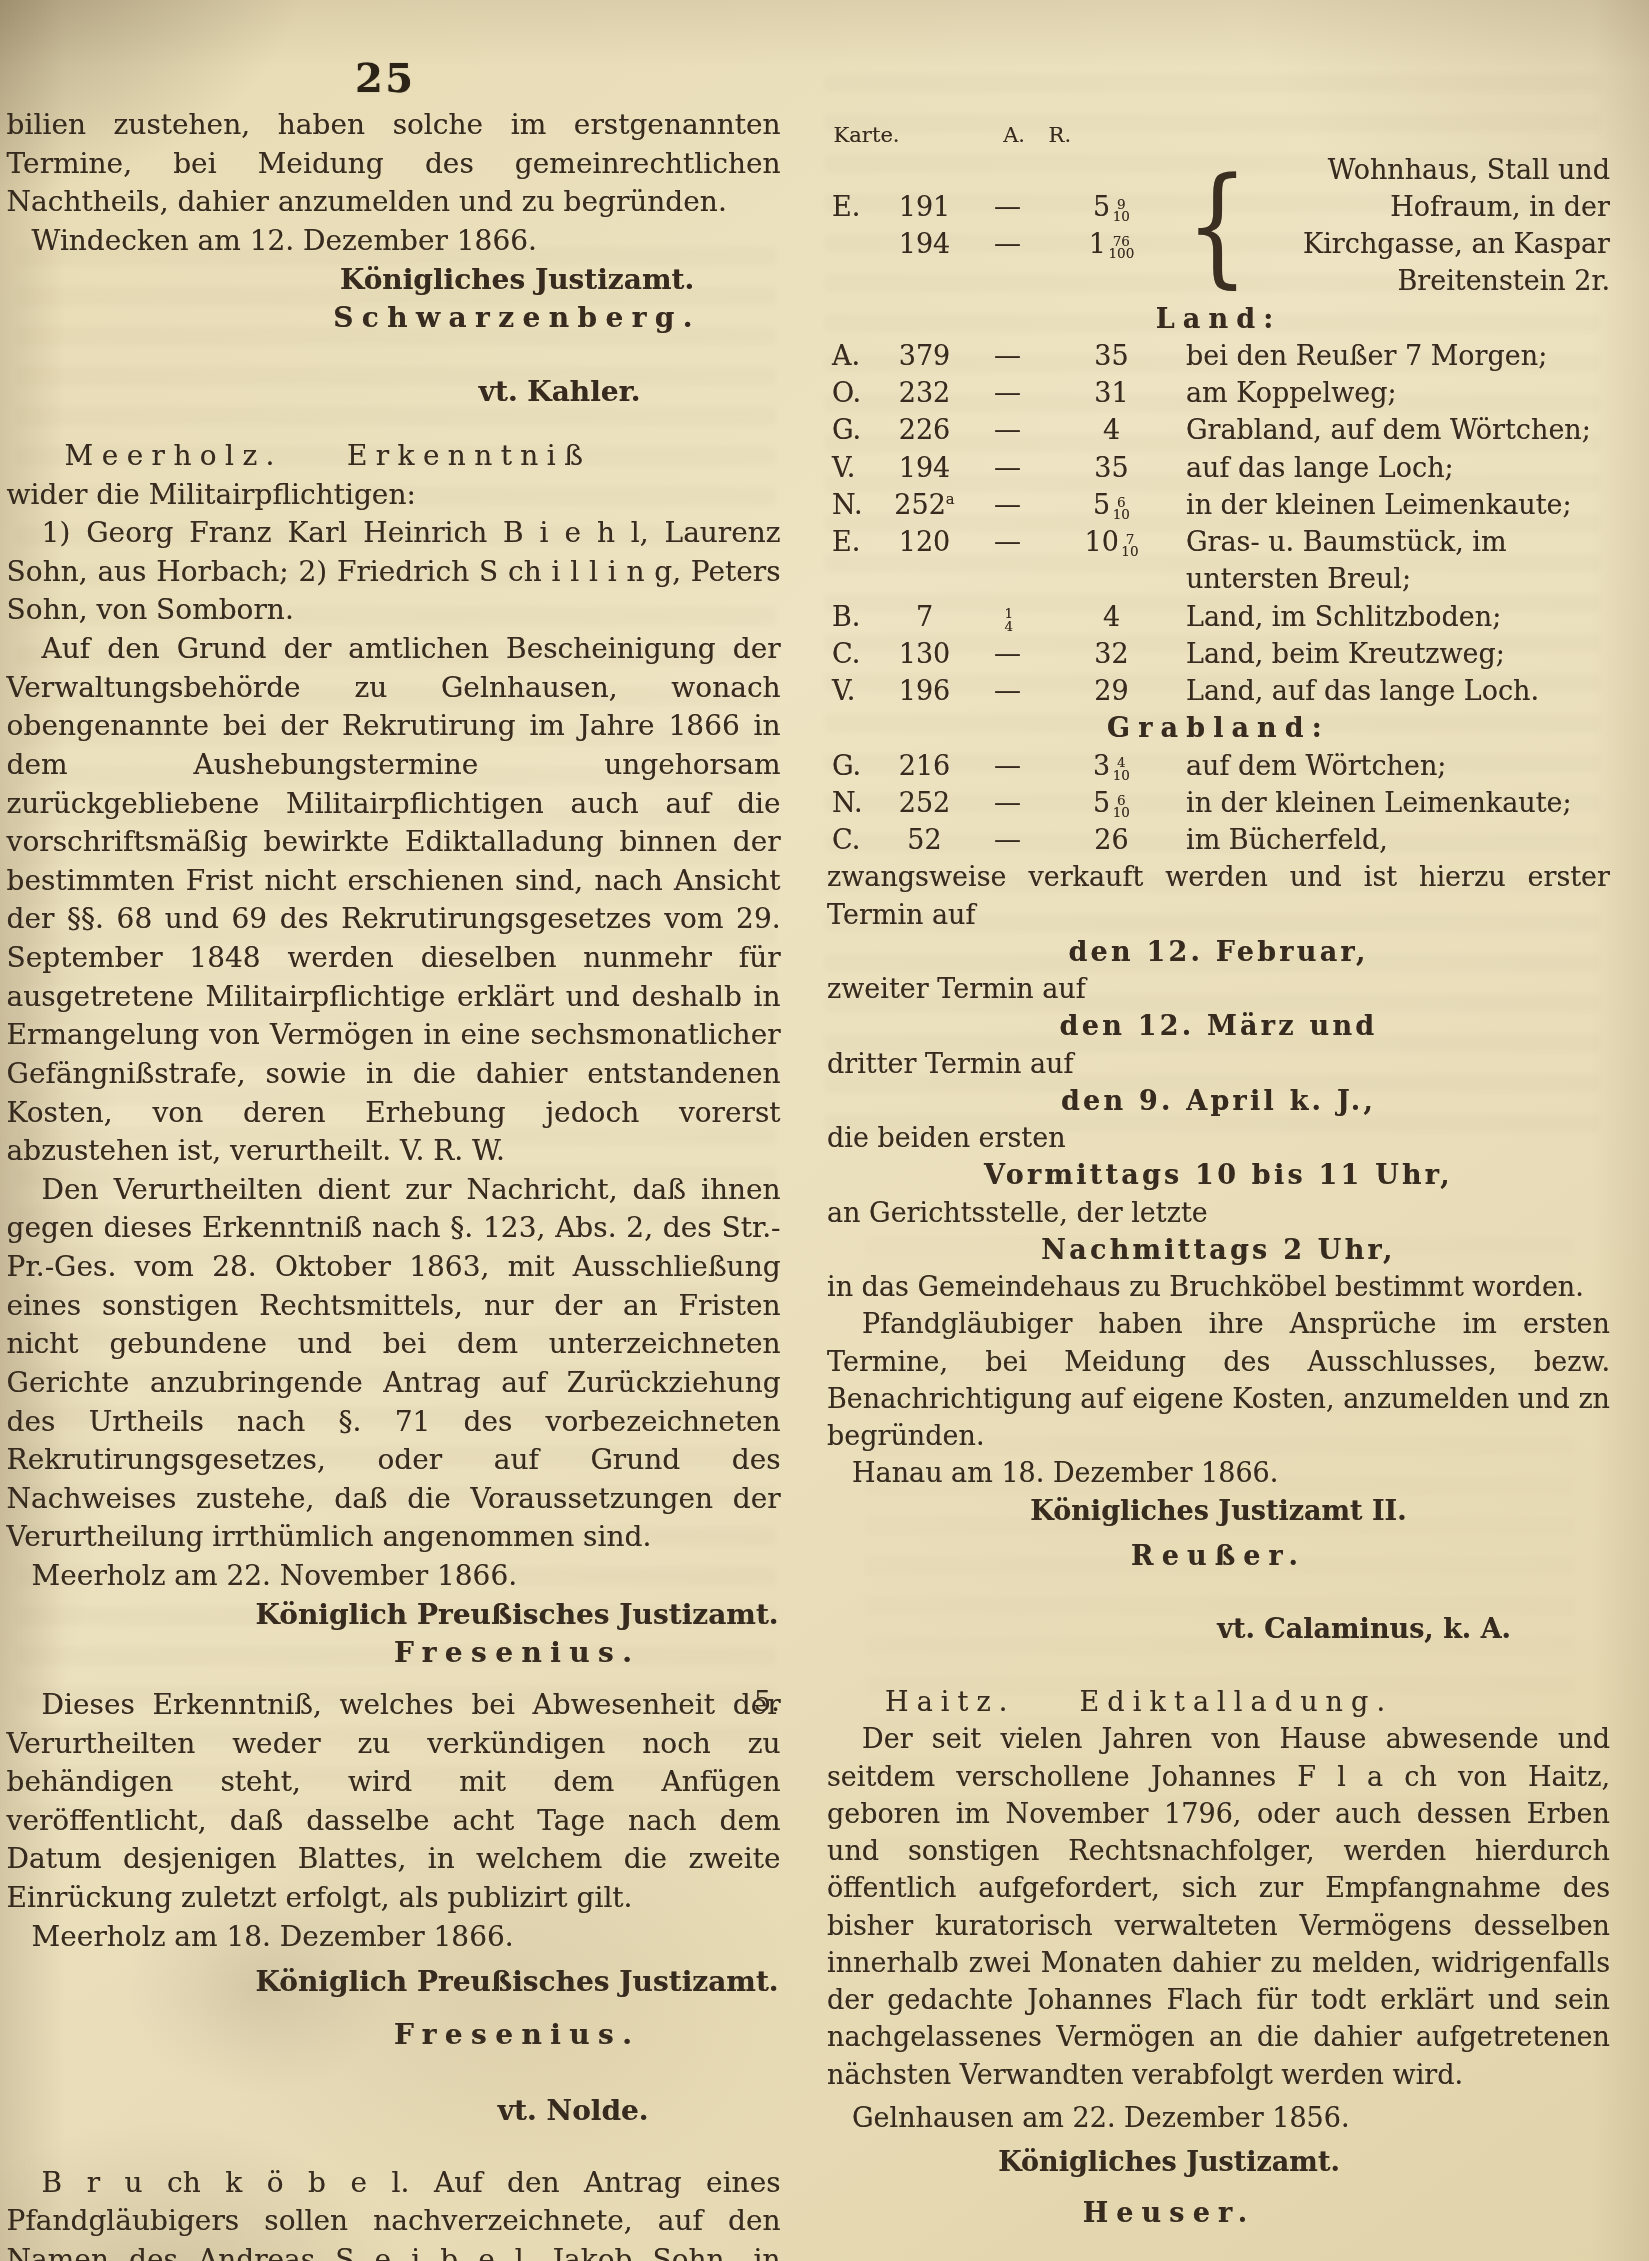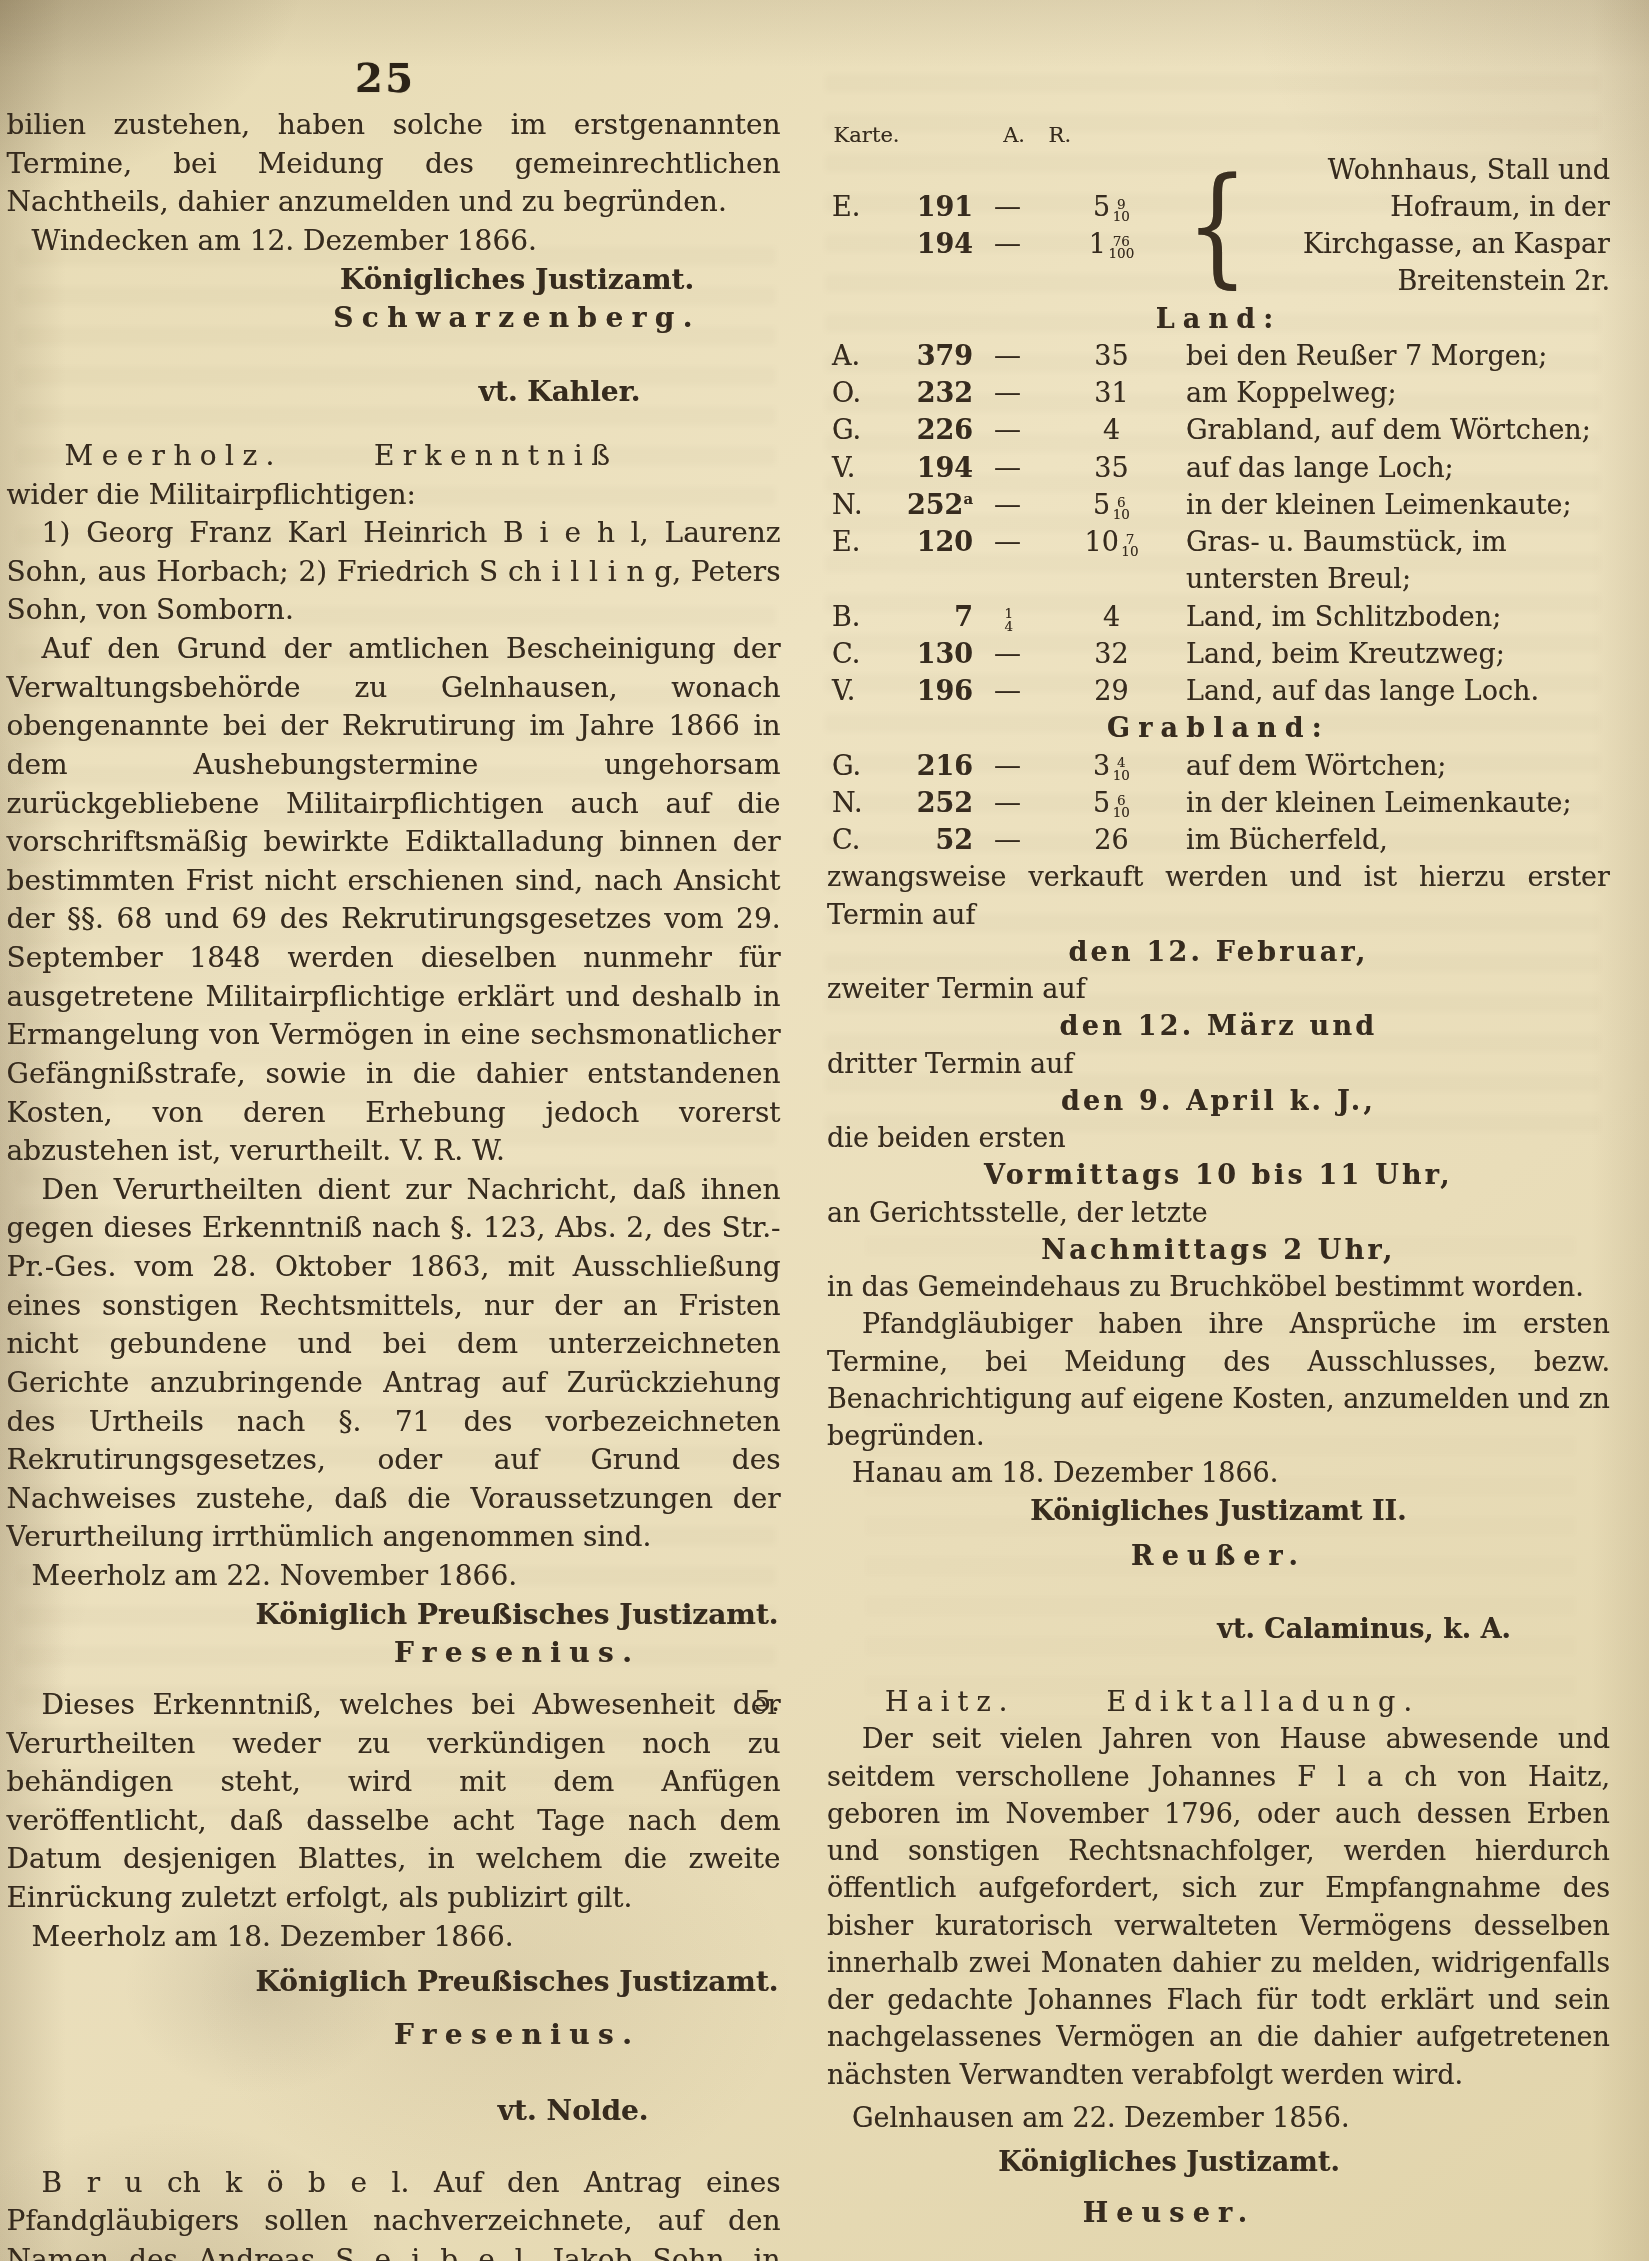--- a/index.html
+++ b/index.html
@@ -46,29 +46,29 @@
   .line{margin:0;font-weight:bold;}
   .center{text-align:center;}
   .right{text-align:right;margin-top:24px;}
   .po{padding-left:247px;}   
   .cl{padding-right:99px;}
   .pr170{padding-right:140px;}
   .pr160{padding-right:132px;}
   .pr120{padding-right:99px;}
   .sp1{letter-spacing:.30em;}
   .sp2{letter-spacing:.12em;}
-  .h2{display:flex;gap:91px;padding-left:58px;position:relative;margin:0;}
+  .h2{display:flex;gap:64px;padding-left:58px;position:relative;margin:0;}
   .h2 .marker{position:absolute;left:-73px;top:0;letter-spacing:0;}
   .thead{display:grid;grid-template-columns:49px 97px 69px 139px 1fr;
          font-size:.78em;margin:0 0 1.6px 6.6px;}
   .thead .hk{grid-column:1 / span 2;}
   .thead .ha{text-align:center;}
   .trow{display:grid;grid-template-columns:49px 97px 69px 139px 1fr;margin:0;}
   .trow .ck{padding-left:5px;}
-  .trow .cn{text-align:right;font-weight:bold;}
+  .trow .cn{text-align:center;}
   .trow .ca{text-align:center;}
   .trow .cr{text-align:center;}
   .trow .cd{padding-left:5px;}
   .fr{display:inline-block;vertical-align:-.38em;text-align:center;
       font-size:.5em;line-height:.92;margin-left:2.5px;}
   .fr span{display:block;}
   .bracewrap{display:flex;align-items:center;margin:0;}
   .bvals{width:355px;}
   .bvals .trow{grid-template-columns:49px 97px 69px 139px;}
   .brace{font-size:130px;line-height:.85;font-weight:400;

